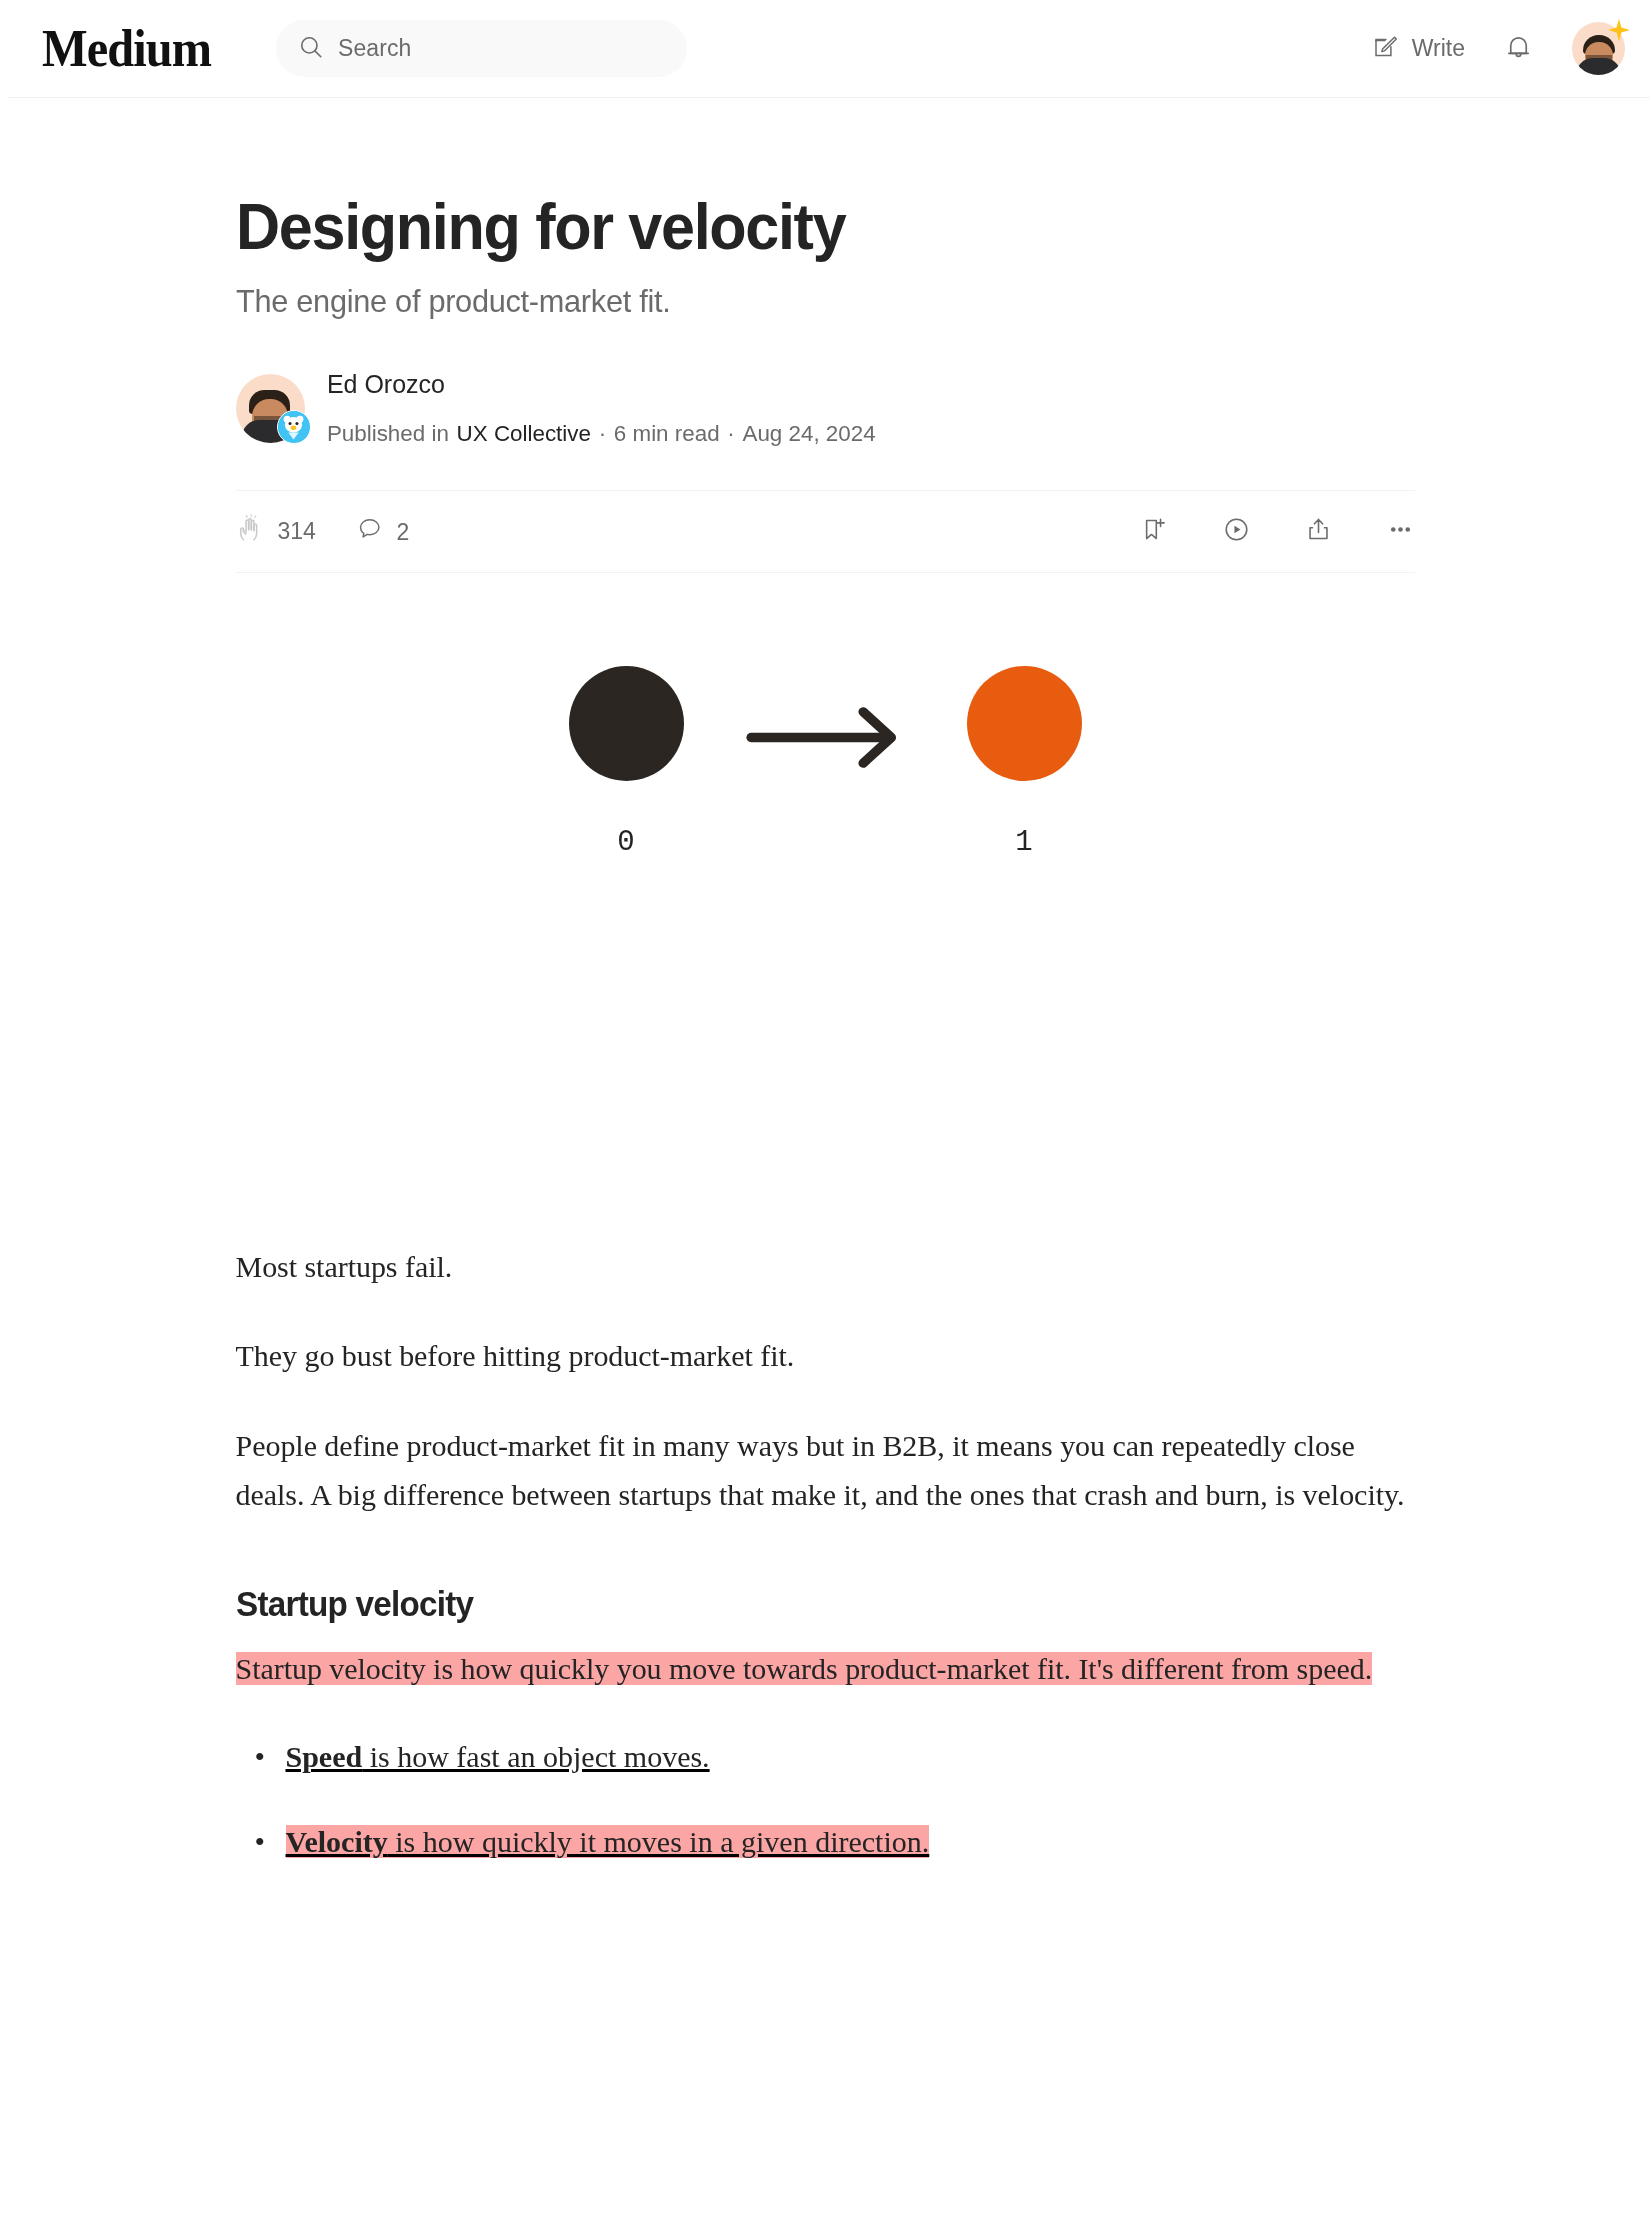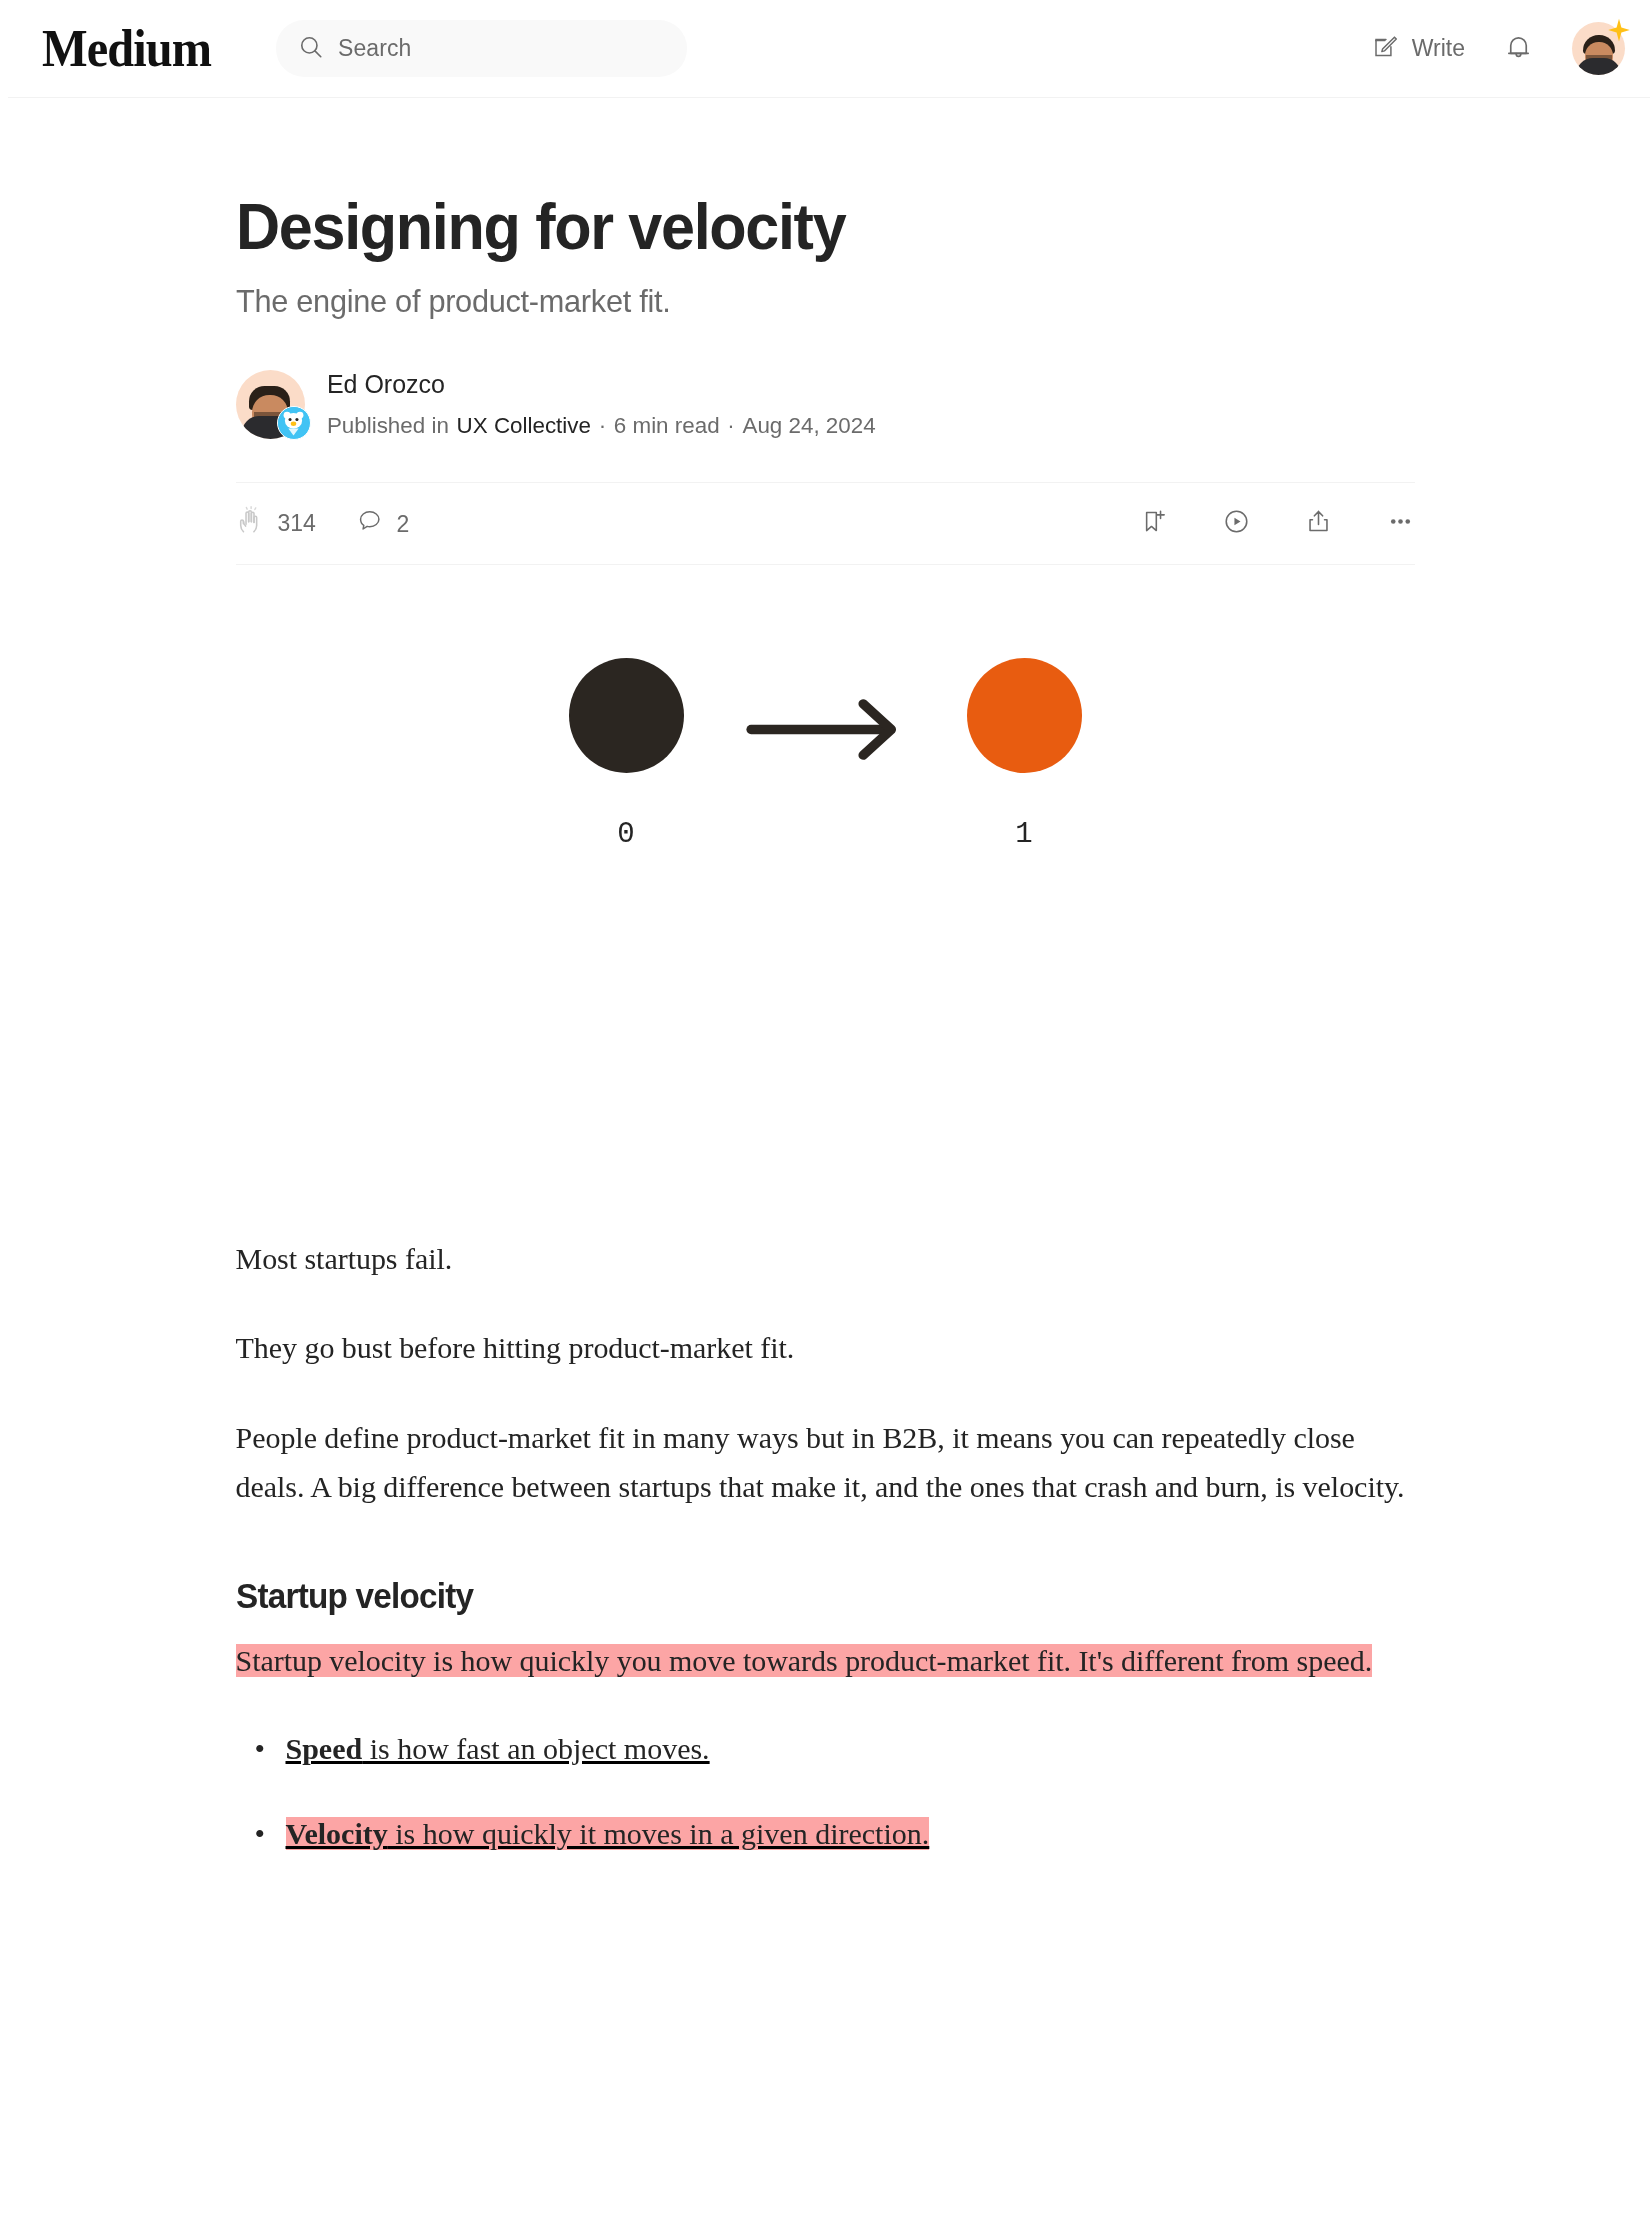--- a/index.html
+++ b/index.html
@@ -122,21 +122,21 @@
   .byline-avatar .head { top: 25px; width: 36px; height: 36px; margin-left: -18px; }
   .byline-avatar .hair { top: 16.3px; width: 41px; height: 24px; margin-left: -20.6px; }
   .byline-avatar .beard { top: 42px; width: 33px; height: 22.4px; margin-left: -16.3px; }
   .byline-avatar .body { width: 57px; height: 24px; margin-left: -28px; }
   .pub-badge {
     position: absolute; right: -6px; bottom: -1.7px;
     width: 34px; height: 34px; border-radius: 50%;
     background: #41c3f4; border: 1.7px solid #fff;
     overflow: hidden;
   }
-  .byline-text { display: flex; flex-direction: column; gap: 14px; }
+  .byline-text { display: flex; flex-direction: column; gap: 22px; }
   .author-name { font-size: 25px; color: #242424; }
   .byline-meta { font-size: 22.4px; color: #6b6b6b; display: flex; align-items: center; gap: 7.7px; }
   .byline-meta .pub-link { color: #242424; cursor: pointer; }
   .byline-meta .dot { color: #6b6b6b; }
 
   .actionbar {
     margin-top: 43px;
     height: 83px;
     border-top: 0.9px solid #f2f2f2;
     border-bottom: 0.9px solid #f2f2f2;

